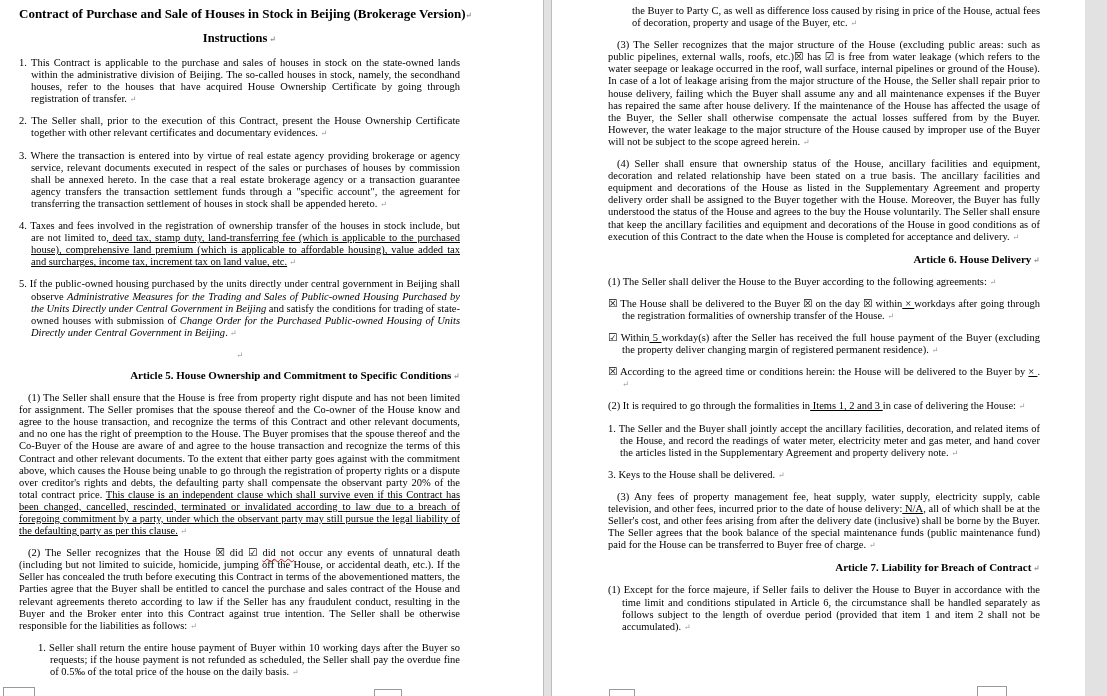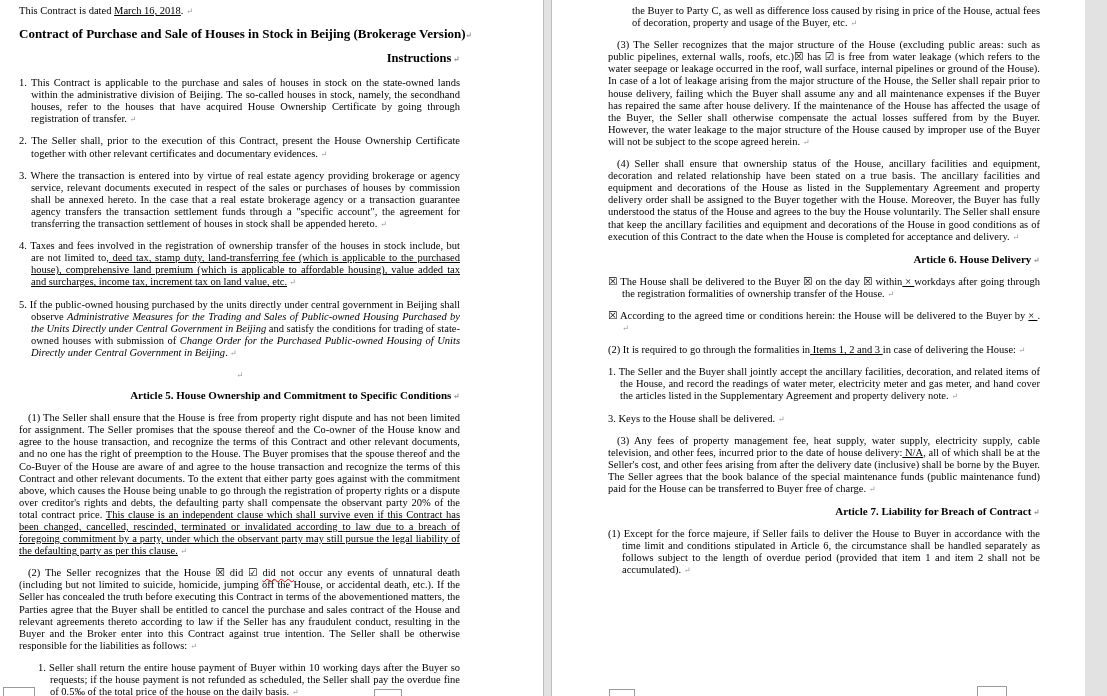--- a/index.html
+++ b/index.html
@@ -11,21 +11,21 @@
   }
   .page{position:absolute;top:0;height:696px;background:#ffffff;overflow:hidden;}
   #page-left{left:0;width:543px;border-right:1px solid #bdbdbd;}
   #page-right{left:551px;width:533px;border-left:1px solid #bdbdbd;}
   .col{position:absolute;top:5px;text-align:justify;}
   #col-left{left:19px;width:441px;}
   #col-right{left:56px;width:432px;}
   .blk{margin:0 0 9px 0;}
   .dateline{margin-bottom:7px;text-align:left;}
   .title{text-align:left;font-weight:700;font-size:13px;line-height:17px;margin:0 -66px 6px 0;}
-  .subtitle{text-align:right;font-weight:700;font-size:12.5px;line-height:16px;margin-bottom:9px;}
+  .subtitle{text-align:center;font-weight:700;font-size:12.5px;line-height:16px;margin-bottom:9px;}
   .heading{font-weight:700;font-size:11px;margin:2px 0 9px 0;text-align:right;}
   .oli{padding-left:12px;text-indent:-12px;}
   .li2{margin-left:19px;padding-left:12px;text-indent:-12px;}
   .rli{padding-left:12px;text-indent:-12px;}
   .para{text-indent:9px;}
   .para0{text-indent:0;}
   .hang{padding-left:14px;text-indent:-14px;}
   .check{padding-left:14px;text-indent:-14px;}
   .cont{margin-left:24px;}
   .empty{text-align:center;margin-bottom:7px;}
@@ -35,21 +35,20 @@
   .sq{text-decoration-line:underline;text-decoration-style:wavy;text-decoration-color:#e00000;text-decoration-thickness:1px;text-underline-offset:2px;}
   .pm{color:#8f8f8f;font-size:8px;}
   .chk{font-size:10.5px;}
   .crop-box{position:absolute;background:#ffffff;border:1px solid #9a9a9a;}
 </style>
 </head>
 <body>
 
 <div class="page" id="page-left">
   <div class="col" id="col-left">
-      <div class="blk dateline"><span>This Contract is dated </span><span class="u">March 16, 2018</span><span>. </span><span class="pm"> ↵</span></div>
       <div class="blk title"><span>Contract of Purchase and Sale of Houses in Stock in Beijing (Brokerage Version)</span><span class="pm">↵</span></div>
       <div class="blk subtitle"><span>Instructions</span><span class="pm"> ↵</span></div>
       <div class="blk oli"><span class="marker">1.&nbsp;</span><span>This Contract is applicable to the purchase and sales of houses in stock on the state-owned lands within the administrative division of Beijing. The so-called houses in stock, namely, the secondhand houses, refer to the houses that have acquired House Ownership Certificate by going through registration of transfer. </span><span class="pm"> ↵</span></div>
       <div class="blk oli"><span class="marker">2.&nbsp;</span><span>The Seller shall, prior to the execution of this Contract, present the House Ownership Certificate together with other relevant certificates and documentary evidences. </span><span class="pm"> ↵</span></div>
       <div class="blk oli"><span class="marker">3.&nbsp;</span><span>Where the transaction is entered into by virtue of real estate agency providing brokerage or agency service, relevant documents executed in respect of the sales or purchases of houses by commission shall be annexed hereto. In the case that a real estate brokerage agency or a transaction guarantee agency transfers the transaction settlement funds through a "specific account", the agreement for transferring the transaction settlement of houses in stock shall be appended hereto. </span><span class="pm"> ↵</span></div>
       <div class="blk oli"><span class="marker">4.&nbsp;</span><span>Taxes and fees involved in the registration of ownership transfer of the houses in stock include, but are not limited to,</span><span class="u"> deed tax, stamp duty, land-transferring fee (which is applicable to the purchased house), comprehensive land premium (which is applicable to affordable housing), value added tax and surcharges, income tax, increment tax on land value, etc.</span><span class="pm"> ↵</span></div>
       <div class="blk oli"><span class="marker">5.&nbsp;</span><span>If the public-owned housing purchased by the units directly under central government in Beijing shall observe </span><span class="i">Administrative Measures for the Trading and Sales of Public-owned Housing Purchased by the Units Directly under Central Government in Beijing</span><span> and satisfy the conditions for trading of state-owned houses with submission of </span><span class="i">Change Order for the Purchased Public-owned Housing of Units Directly under Central Government in Beijing</span><span>.</span><span class="pm"> ↵</span></div>
       <div class="blk empty"><span class="pm">↵</span></div>
       <div class="blk heading"><span>Article 5. House Ownership and Commitment to Specific Conditions</span><span class="pm"> ↵</span></div>
       <div class="blk para"><span>(1) The Seller shall ensure that the House is free from property right dispute and has not been limited for assignment. The Seller promises that the spouse thereof and the Co-owner of the House know and agree to the house transaction, and recognize the terms of this Contract and other relevant documents, and no one has the right of preemption to the House. The Buyer promises that the spouse thereof and the Co-Buyer of the House are aware of and agree to the house transaction and recognize the terms of this Contract and other relevant documents. To the extent that either party goes against with the commitment above, which causes the House being unable to go through the registration of property rights or a dispute over creditor's rights and debts, the defaulting party shall compensate the observant party 20% of the total contract price. </span><span class="bu">This clause is an independent clause which shall survive even if this Contract has been changed, cancelled, rescinded, terminated or invalidated according to law due to a breach of foregoing commitment by a party, under which the observant party may still pursue the legal liability of the defaulting party as per this clause.</span><span class="pm"> ↵</span></div>
@@ -57,21 +56,23 @@
       <div class="blk li2"><span class="marker">1.&nbsp;</span><span>Seller shall return the entire house payment of Buyer within 10 working days after the Buyer so requests; if the house payment is not refunded as scheduled, the Seller shall pay the overdue fine of 0.5‰ of the total price of the house on the daily basis. </span><span class="pm"> ↵</span></div>
     </div>
 </div>
 
 <div class="page" id="page-right">
   <div class="col" id="col-right">
       <div class="blk cont"><span>the Buyer to Party C, as well as difference loss caused by rising in price of the House, actual fees of decoration, property and usage of the Buyer, etc. </span><span class="pm"> ↵</span></div>
       <div class="blk para"><span>(3) The Seller recognizes that the major structure of the House (excluding public areas: such as public pipelines, external walls, roofs, etc.)</span><span class="chk">☒</span><span> has </span><span class="chk">☑</span><span> is free from water leakage (which refers to the water seepage or leakage occurred in the roof, wall surface, internal pipelines or ground of the House). In case of a lot of leakage arising from the major structure of the House, the Seller shall repair prior to house delivery, failing which the Buyer shall assume any and all maintenance expenses if the Buyer has repaired the same after house delivery. If the maintenance of the House has affected the usage of the Buyer, the Seller shall otherwise compensate the actual losses suffered from by the Buyer. However, the water leakage to the major structure of the House caused by improper use of the Buyer will not be subject to the scope agreed herein. </span><span class="pm"> ↵</span></div>
       <div class="blk para"><span>(4) Seller shall ensure that ownership status of the House, ancillary facilities and equipment, decoration and related relationship have been stated on a true basis. The ancillary facilities and equipment and decorations of the House as listed in the Supplementary Agreement and property delivery order shall be assigned to the Buyer together with the House. Moreover, the Buyer has fully understood the status of the House and agrees to the buy the House voluntarily. The Seller shall ensure that keep the ancillary facilities and equipment and decorations of the House in good conditions as of execution of this Contract to the date when the House is completed for acceptance and delivery. </span><span class="pm"> ↵</span></div>
       <div class="blk heading"><span>Article 6. House Delivery</span><span class="pm"> ↵</span></div>
+      <div class="blk para0"><span>(1) The Seller shall deliver the House to the Buyer according to the following agreements: </span><span class="pm"> ↵</span></div>
       <div class="blk check"><span class="chk">☒</span><span> The House shall be delivered to the Buyer </span><span class="chk">☒</span><span> on the day </span><span class="chk">☒</span><span> within</span><span class="u">  ×  </span><span>workdays after going through the registration formalities of ownership transfer of the House. </span><span class="pm"> ↵</span></div>
+      <div class="blk check"><span class="chk">☑</span><span> Within</span><span class="u"> 5 </span><span>workday(s) after the Seller has received the full house payment of the Buyer (excluding the property deliver changing margin of registered permanent residence). </span><span class="pm"> ↵</span></div>
       <div class="blk check"><span class="chk">☒</span><span> According to the agreed time or conditions herein: the House will be delivered to the Buyer by </span><span class="u"> × </span><span> . </span><span class="pm"> ↵</span></div>
       <div class="blk para0"><span>(2) It is required to go through the formalities in</span><span class="bu"> Items 1, 2 and 3 </span><span>in case of delivering the House: </span><span class="pm"> ↵</span></div>
       <div class="blk rli"><span class="marker">1.&nbsp;</span><span>The Seller and the Buyer shall jointly accept the ancillary facilities, decoration, and related items of the House, and record the readings of water meter, electricity meter and gas meter, and hand cover the articles listed in the Supplementary Agreement and property delivery note. </span><span class="pm"> ↵</span></div>
       <div class="blk rli"><span class="marker">3.&nbsp;</span><span>Keys to the House shall be delivered. </span><span class="pm"> ↵</span></div>
       <div class="blk para"><span>(3) Any fees of property management fee, heat supply, water supply, electricity supply, cable television, and other fees, incurred prior to the date of house delivery:</span><span class="u"> N/A</span><span>, all of which shall be at the Seller's cost, and other fees arising from after the delivery date (inclusive) shall be borne by the Buyer. The Seller agrees that the book balance of the special maintenance funds (public maintenance fund) paid for the House can be transferred to Buyer free of charge. </span><span class="pm"> ↵</span></div>
       <div class="blk heading"><span>Article 7. Liability for Breach of Contract</span><span class="pm"> ↵</span></div>
       <div class="blk hang"><span>(1) Except for the force majeure, if Seller fails to deliver the House to Buyer in accordance with the time limit and conditions stipulated in Article 6, the circumstance shall be handled separately as follows subject to the length of overdue period (provided that item 1 and item 2 shall not be accumulated). </span><span class="pm"> ↵</span></div>
     </div>
 </div>
 

